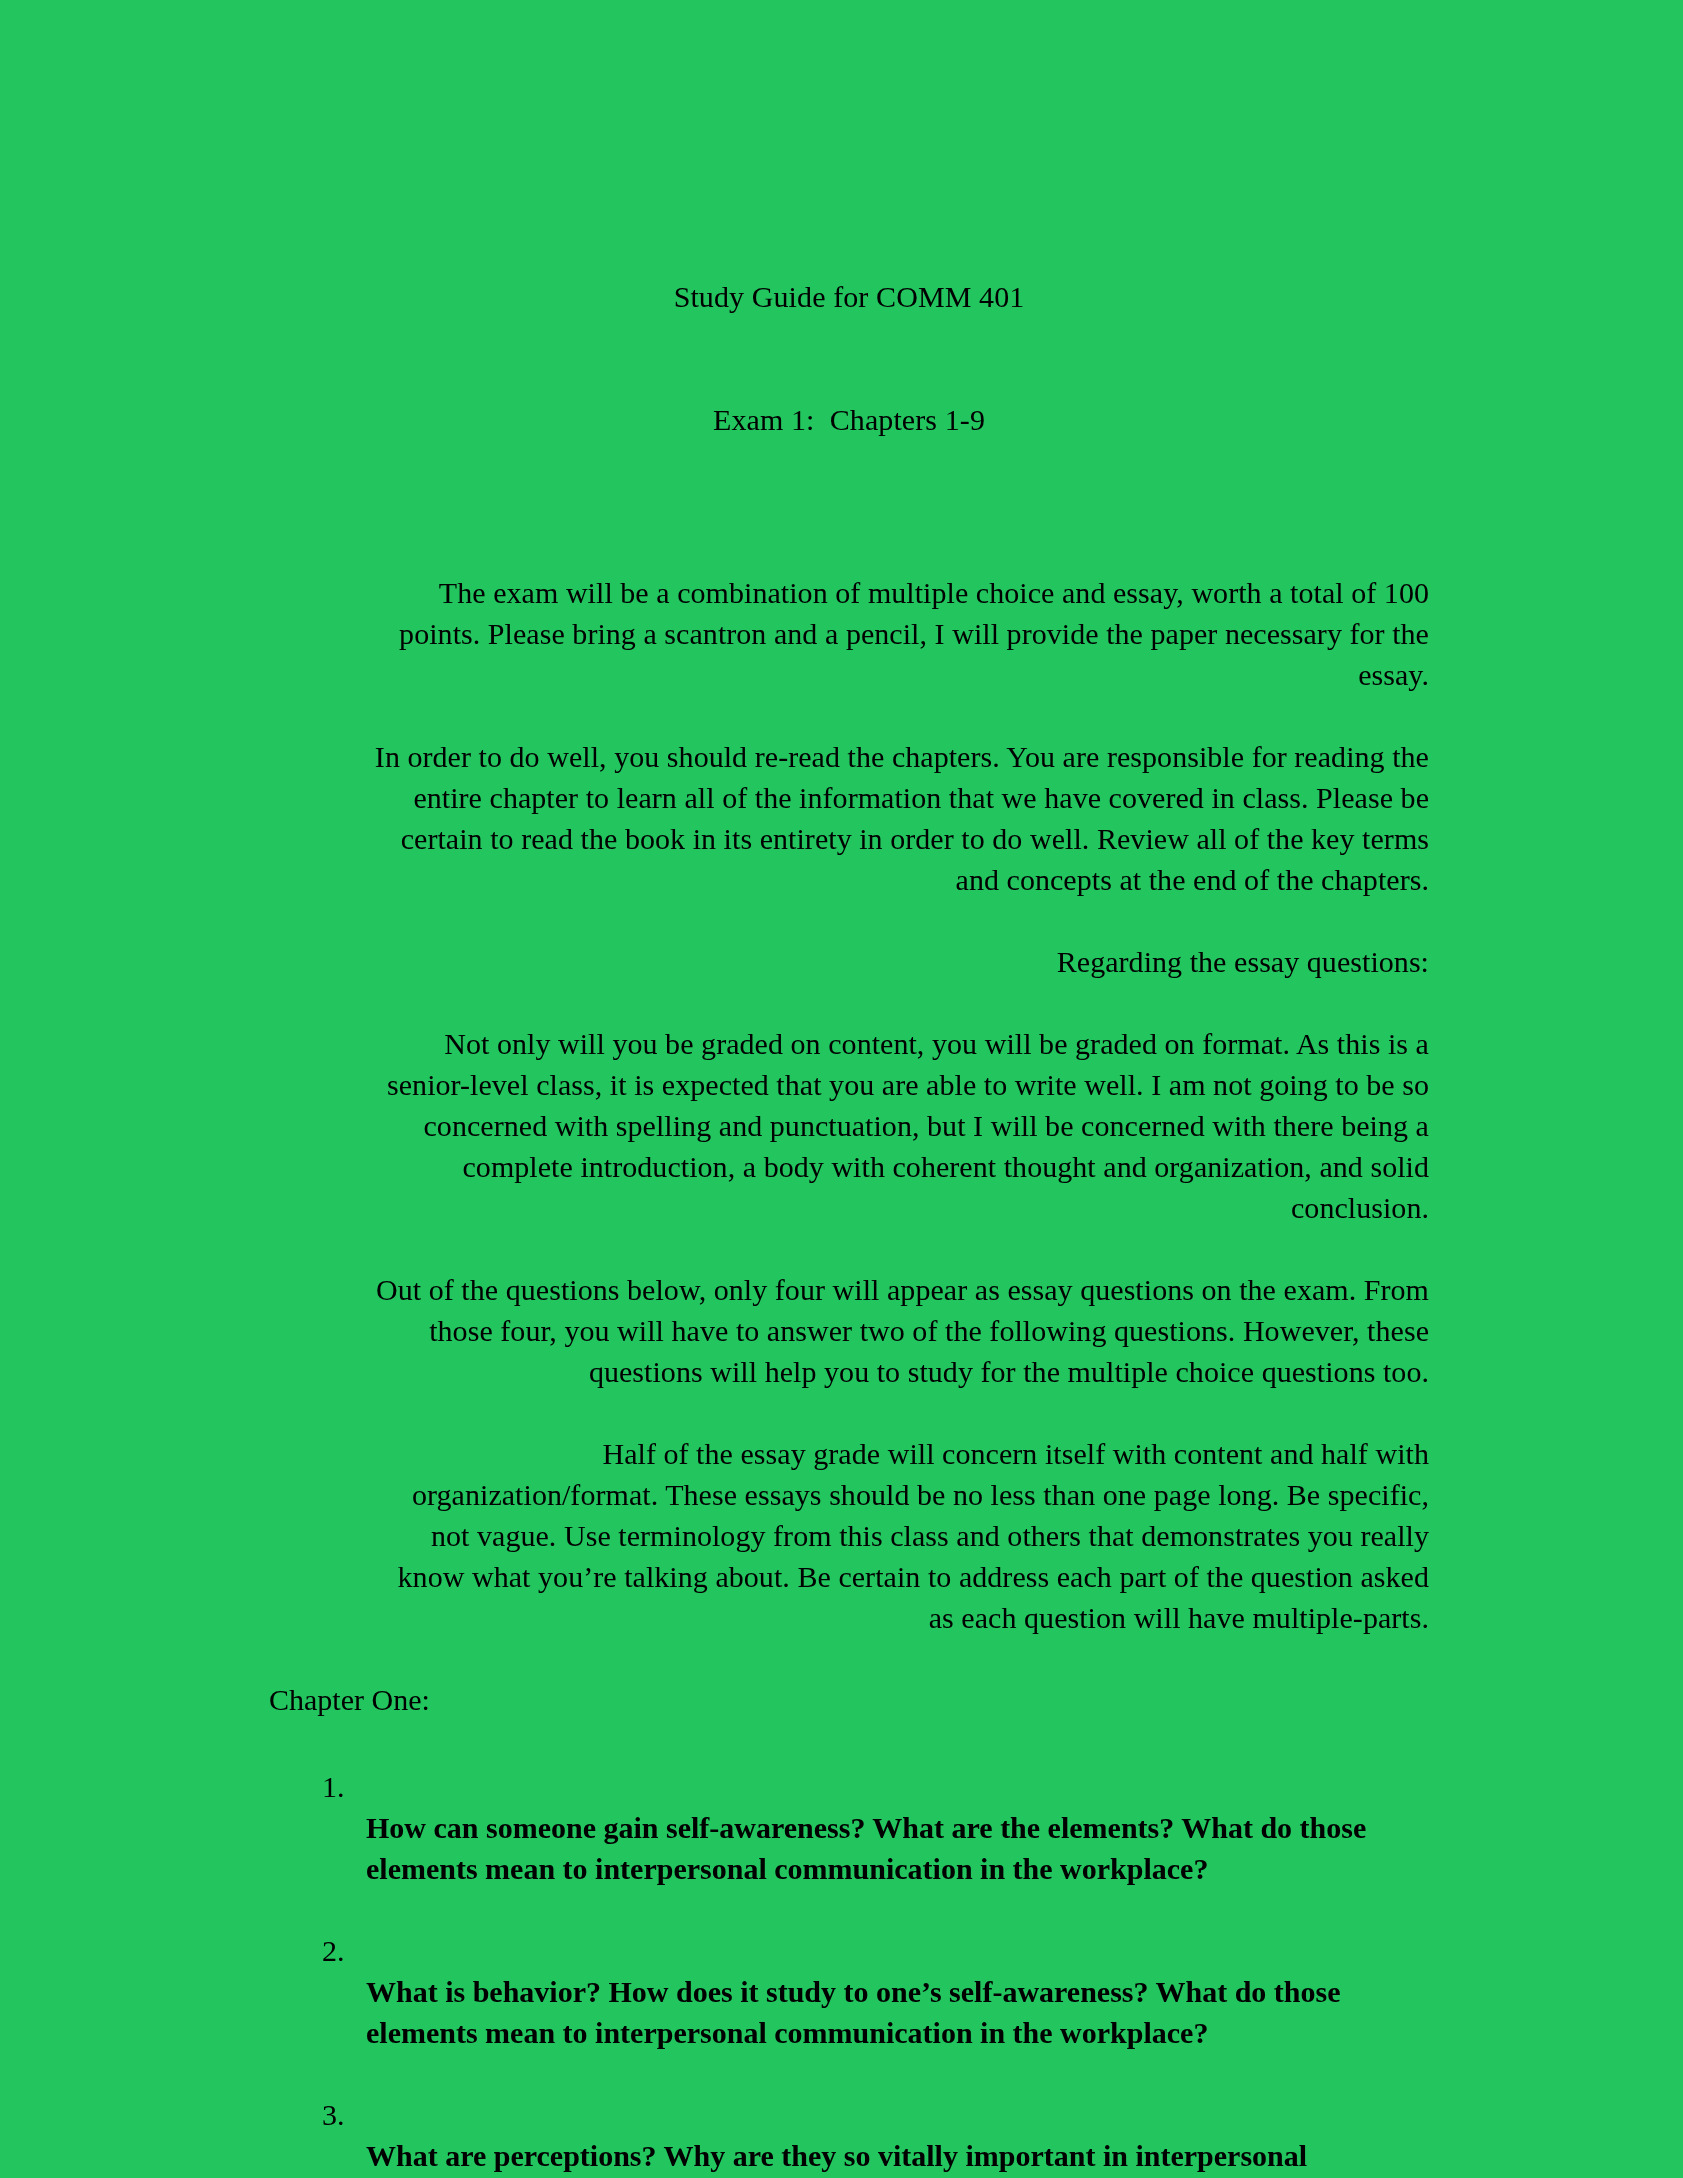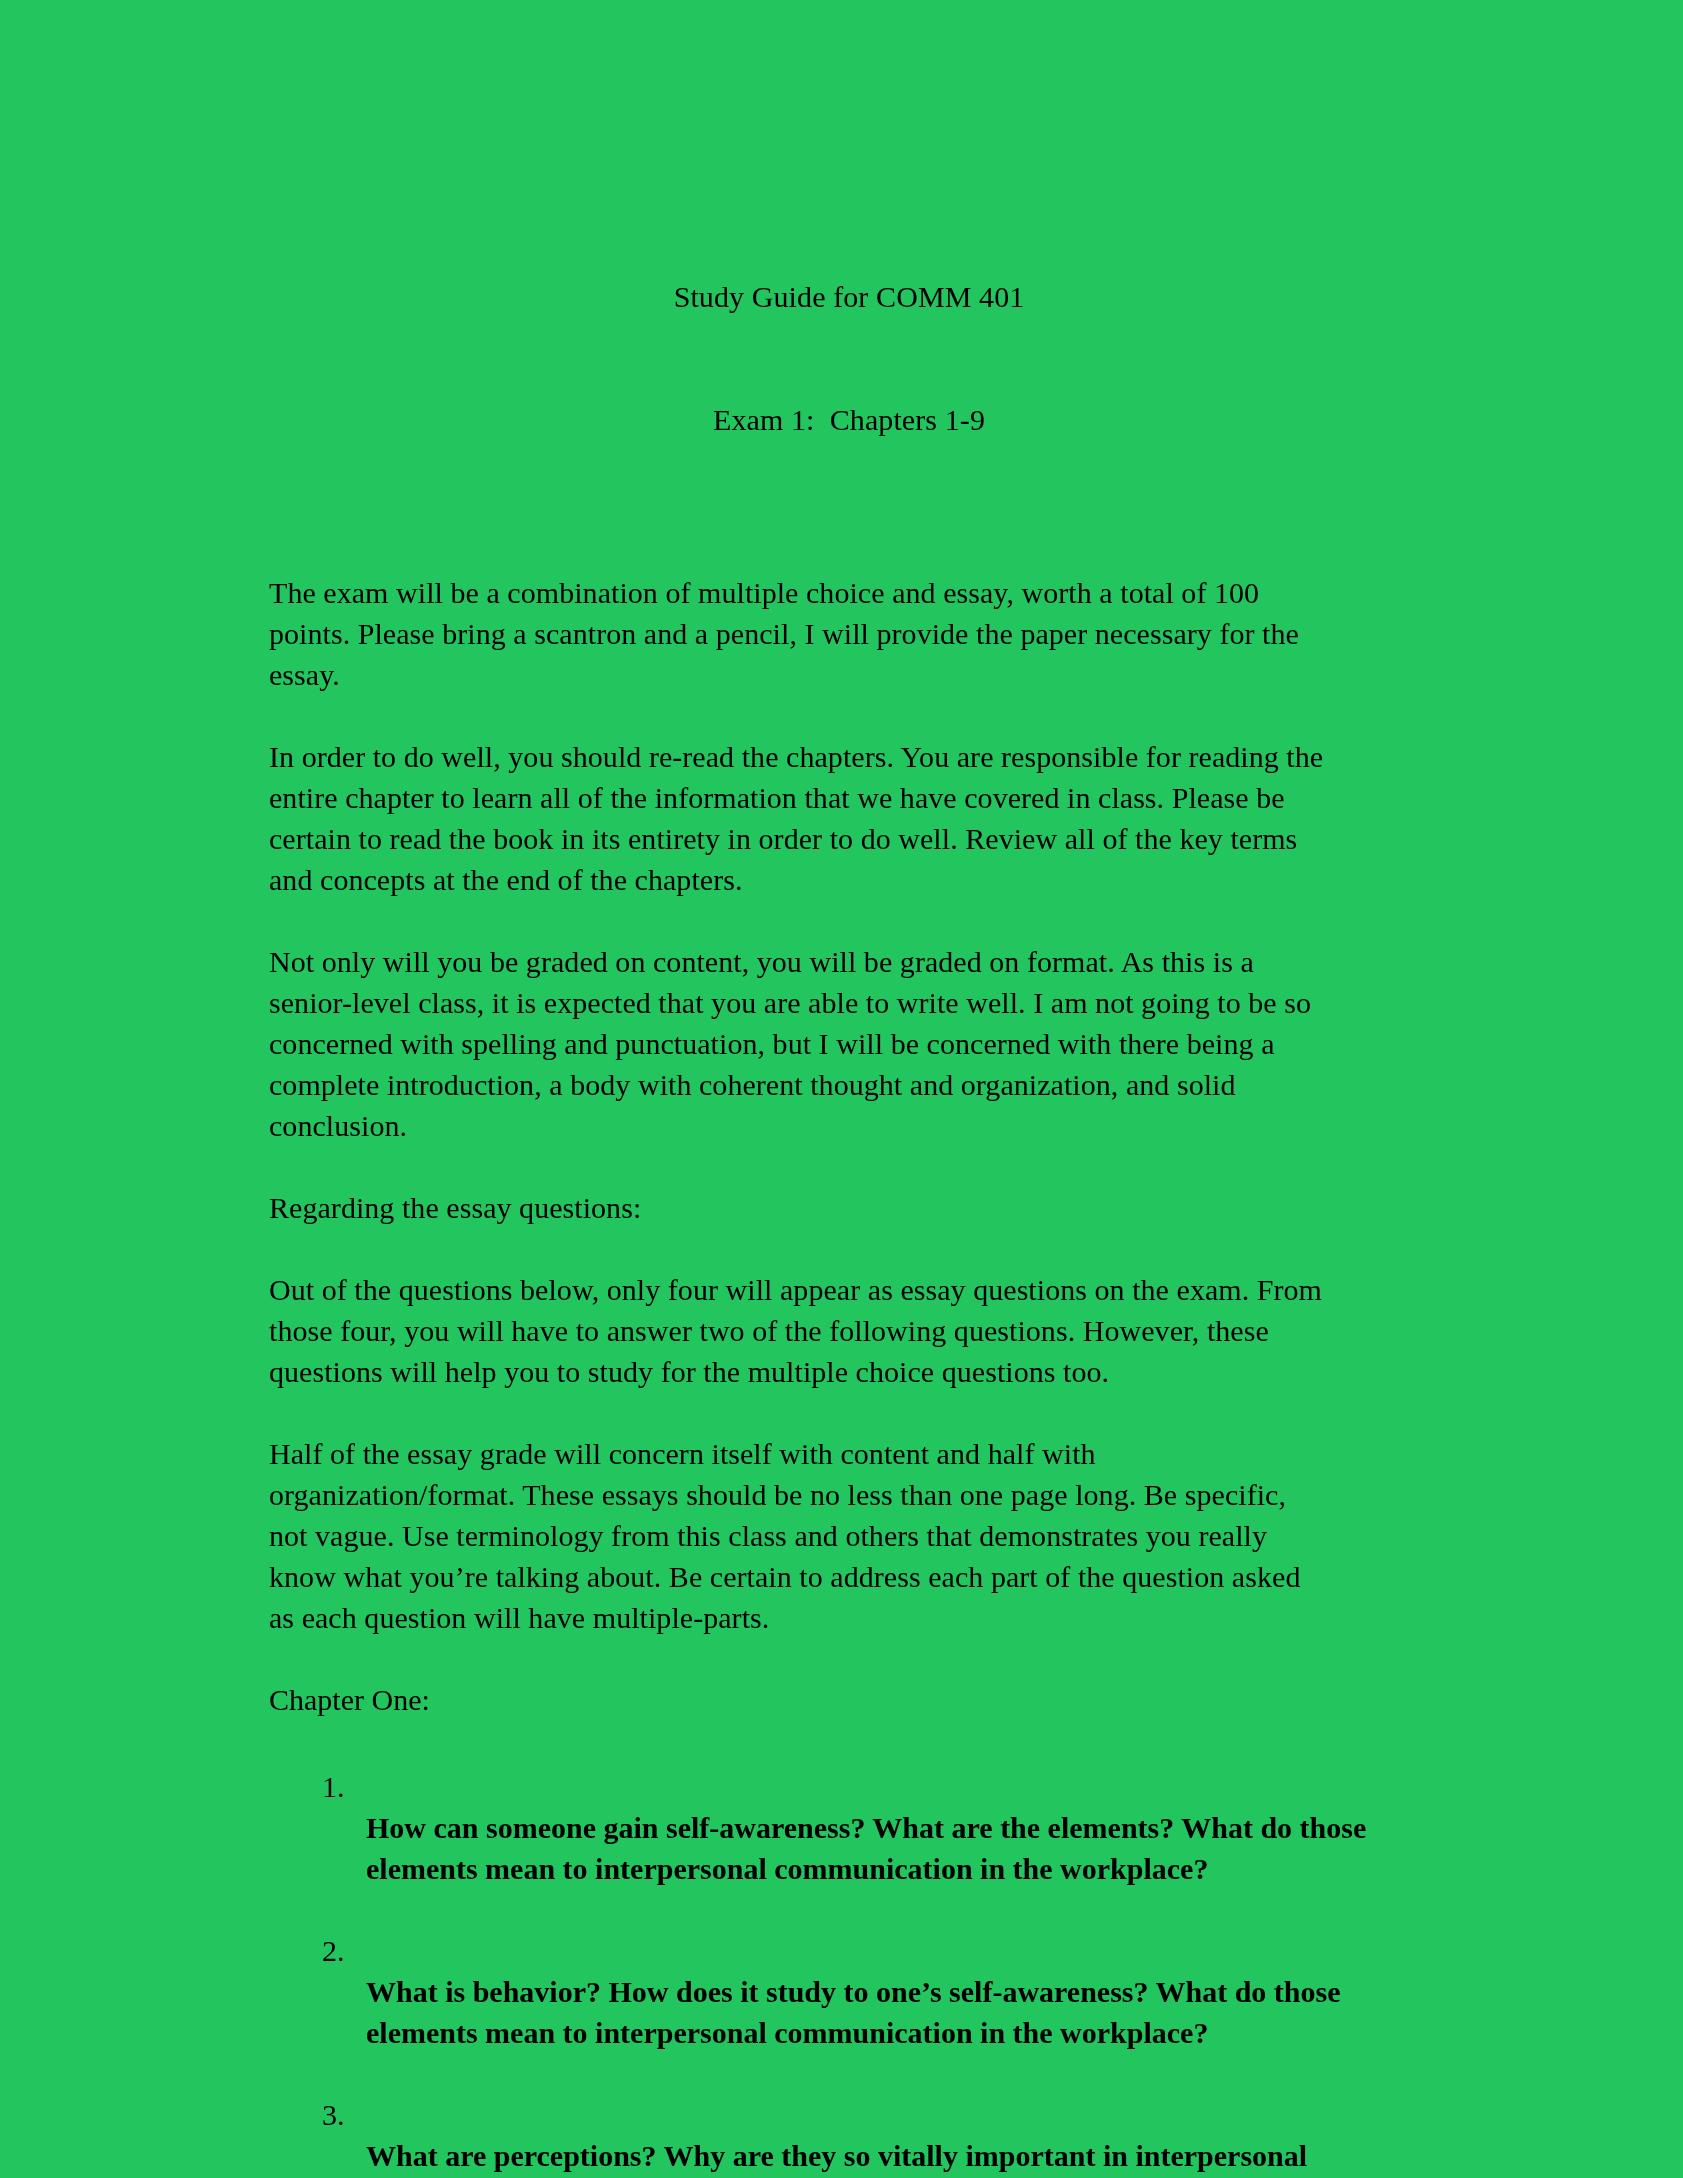--- a/index.html
+++ b/index.html
@@ -39,21 +39,21 @@
     letter-spacing: 0.1px;
     white-space: pre;
   }
   .doc-title .title-line-1 { display: block; }
   .doc-title .title-line-2 { display: block; }
 
   .para {
     font-size: 30px;
     line-height: 41px;
     margin-top: 41px;
-    text-align: left;
+    text-align: right;
     white-space: pre-line;
     letter-spacing: 0.05px;
   }
   .para.first-para { margin-top: 50px; }
 
   .section-heading {
     font-size: 30px;
     line-height: 41px;
     margin-top: 41px;
     font-family: Liberation Serif, serif;
@@ -97,27 +97,27 @@
 
     <p class="para first-para">The exam will be a combination of multiple choice and essay, worth a total of 100
 points.  Please bring a scantron and a pencil, I will provide the paper necessary for the
 essay.</p>
 
     <p class="para">In order to do well, you should re-read the chapters.  You are responsible for reading the
 entire chapter to learn all of the information that we have covered in class.  Please be
 certain to read the book in its entirety in order to do well.  Review all of the key terms
 and concepts at the end of the chapters.</p>
 
+    <p class="para">Regarding the essay questions:</p>
+
     <p class="para">Not only will you be graded on content, you will be graded on format.  As this is a
 senior-level class, it is expected that you are able to write well.  I am not going to be so
 concerned with spelling and punctuation, but I will be concerned with there being a
 complete introduction, a body with coherent thought and organization, and solid
 conclusion.</p>
-
-    <p class="para">Regarding the essay questions:</p>
 
     <p class="para">Out of the questions below, only four will appear as essay questions on the exam.  From
 those four, you will have to answer two of the following questions.  However, these
 questions will help you to study for the multiple choice questions too.</p>
 
     <p class="para">Half of the essay grade will concern itself with content and half with
 organization/format.  These essays should be no less than one page long.  Be specific,
 not vague.  Use terminology from this class and others that demonstrates you really
 know what you’re talking about.  Be certain to address each part of the question asked
 as each question will have multiple-parts.</p>

